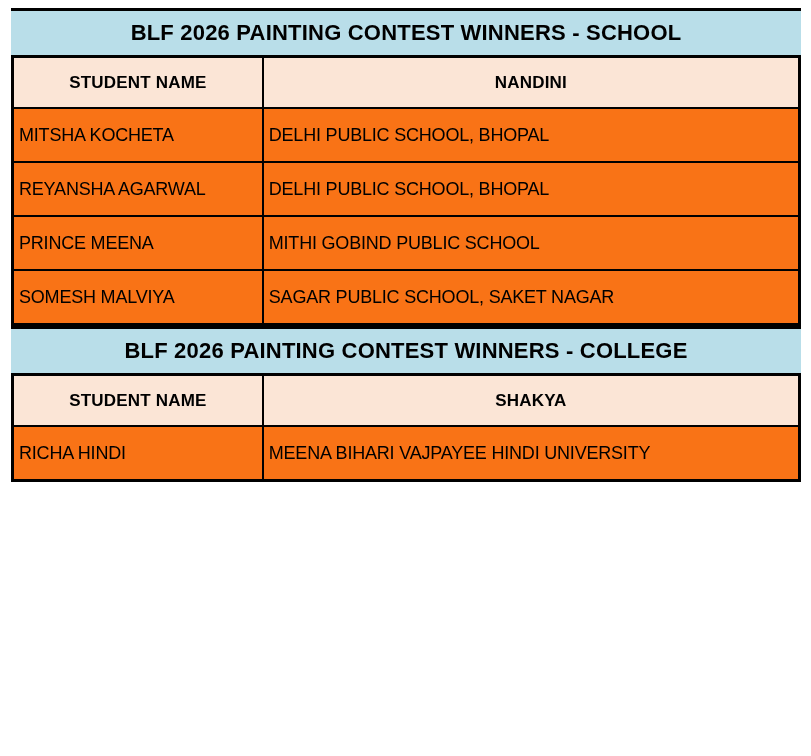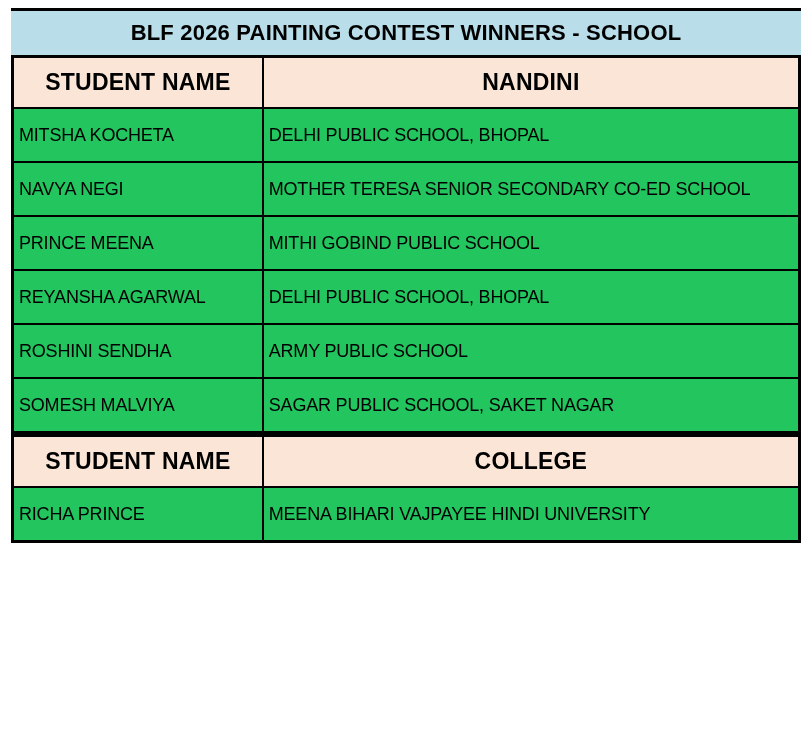--- a/index.html
+++ b/index.html
@@ -34,28 +34,28 @@
     border-collapse: collapse;
     table-layout: fixed;
     border: 3px solid #000000;
   }
   table.winners col.c-name { width: 31.8%; }
   table.winners col.c-inst { width: 68.2%; }
   table.winners th {
     border: 2px solid #000000;
     background: #FBE5D6;
     height: 47px;
-    font-size: 23px;
+    font-size: 17px;
     font-weight: bold;
     text-align: center;
     letter-spacing: 0.2px;
   }
   table.winners td {
     border: 2px solid #000000;
-    background: #22c55e;
+    background: #f97316;
     height: 52px;
     font-size: 18px;
     font-weight: normal;
     text-align: left;
     vertical-align: middle;
     padding: 0 4px 0 5px;
     letter-spacing: -0.2px;
     white-space: nowrap;
     overflow: hidden;
   }
@@ -77,55 +77,48 @@
         <th>STUDENT NAME</th>
         <th>NANDINI</th>
       </tr>
     </thead>
     <tbody>
       <tr>
         <td>MITSHA KOCHETA</td>
         <td>DELHI PUBLIC SCHOOL, BHOPAL</td>
       </tr>
       <tr>
-        <td>NAVYA NEGI</td>
-        <td>MOTHER TERESA SENIOR SECONDARY CO-ED SCHOOL</td>
+        <td>REYANSHA AGARWAL</td>
+        <td>DELHI PUBLIC SCHOOL, BHOPAL</td>
       </tr>
       <tr>
         <td>PRINCE MEENA</td>
         <td>MITHI GOBIND PUBLIC SCHOOL</td>
-      </tr>
-      <tr>
-        <td>REYANSHA AGARWAL</td>
-        <td>DELHI PUBLIC SCHOOL, BHOPAL</td>
-      </tr>
-      <tr>
-        <td>ROSHINI SENDHA</td>
-        <td>ARMY PUBLIC SCHOOL</td>
       </tr>
       <tr>
         <td>SOMESH MALVIYA</td>
         <td>SAGAR PUBLIC SCHOOL, SAKET NAGAR</td>
       </tr>
     </tbody>
   </table>
 
+  <div class="title-band">BLF 2026 PAINTING CONTEST WINNERS - COLLEGE</div>
 
   <table class="winners">
     <colgroup>
         <col class="c-name">
         <col class="c-inst">
       </colgroup>
     <thead>
       <tr>
         <th>STUDENT NAME</th>
-        <th>COLLEGE</th>
+        <th>SHAKYA</th>
       </tr>
     </thead>
     <tbody>
       <tr>
-        <td>RICHA PRINCE</td>
+        <td>RICHA HINDI</td>
         <td>MEENA BIHARI VAJPAYEE HINDI UNIVERSITY</td>
       </tr>
     </tbody>
   </table>
 
 </div>
 
 </body></html>

